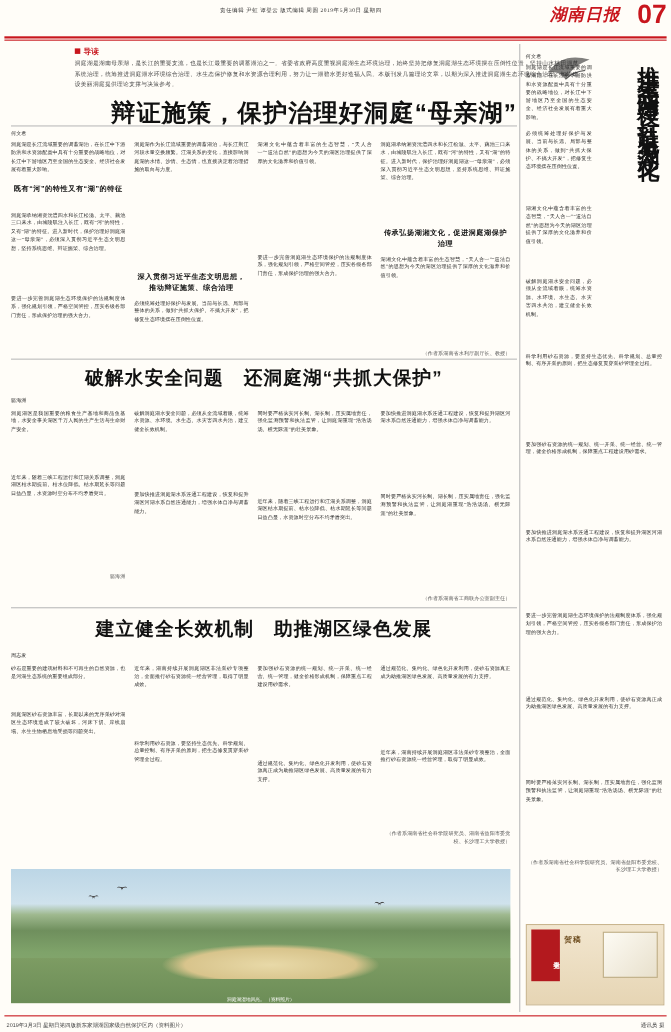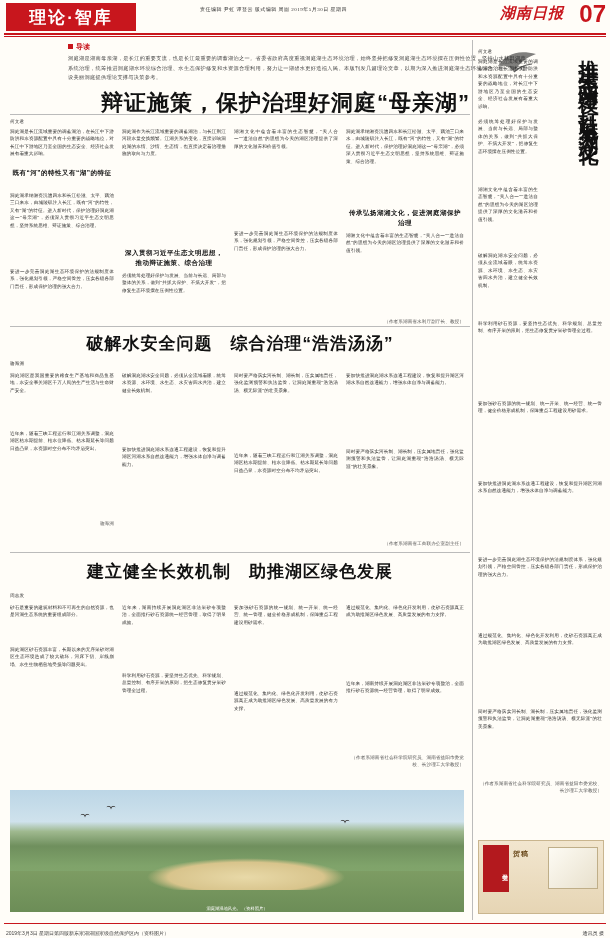--- a/index.html
+++ b/index.html
@@ -174,21 +174,20 @@
   .ink{
     position:absolute;right:70px;top:46px;width:46px;height:30px;opacity:.75;
   }
 </style>
 </head>
 <body>
 
 <div class="page">
 
   <div class="masthead">
-    <div class="logo-box">理论·智库</div>
     <div class="mast-credits">责任编辑 尹虹 谭登云 版式编辑 周圆 2019年5月30日 星期四</div>
     <div class="paper-name">湖南日报</div>
     <div class="page-num">07</div>
   </div>
   <div class="mast-rule"></div>
   <div class="mast-rule2"></div>
 
   <div class="lead">
     <div class="lead-tag"><span class="sq"></span><span>导读</span></div>
     <div class="lead-body">洞庭湖是湖南母亲湖，是长江的重要支流，也是长江最重要的调蓄湖泊之一。省委省政府高度重视洞庭湖生态环境治理，始终坚持把修复洞庭湖生态环境摆在压倒性位置，坚持山水林田湖草系统治理，统筹推进洞庭湖水环境综合治理、水生态保护修复和水资源合理利用，努力让一湖碧水更好造福人民。本版刊发几篇理论文章，以期为深入推进洞庭湖生态环境综合治理、加快建设美丽洞庭提供理论支撑与决策参考。</div>
@@ -219,21 +218,21 @@
   <div class="tb" style="left:234px;top:128px;width:104px;">湖湘文化中蕴含着丰富的生态智慧，“天人合一”“道法自然”的思想为今天的湖区治理提供了深厚的文化滋养和价值引领。</div>
   <div class="tb" style="left:234px;top:230px;width:104px;">要进一步完善洞庭湖生态环境保护的法规制度体系，强化规划引领，严格空间管控，压实各级各部门责任，形成保护治理的强大合力。</div>
 
   <div class="tb" style="left:346px;top:128px;width:118px;">洞庭湖承纳湘资沅澧四水和长江松滋、太平、藕池三口来水，由城陵矶注入长江，既有“河”的特性，又有“湖”的特征。进入新时代，保护治理好洞庭湖这一“母亲湖”，必须深入贯彻习近平生态文明思想，坚持系统思维、辩证施策、综合治理。</div>
   <div class="sub-h" style="position:absolute;left:346px;top:208px;width:118px;">传承弘扬湖湘文化，促进洞庭湖保护治理</div>
   <div class="tb" style="left:346px;top:232px;width:118px;">湖湘文化中蕴含着丰富的生态智慧，“天人合一”“道法自然”的思想为今天的湖区治理提供了深厚的文化滋养和价值引领。</div>
   <div class="tb sig" style="left:346px;top:318px;width:118px;">（作者系湖南省水利厅副厅长、教授）</div>
 
   <div class="hrule" style="left:10px;top:326px;width:460px;"></div>
 
-  <div class="a2-title">破解水安全问题　综合治理“浩浩汤汤”</div>
+  <div class="a2-title">破解水安全问题　还洞庭湖“共抓大保护”</div>
   <div class="tb byline" style="left:10px;top:360px;width:100px;">骆海洲</div>
 
   <div class="tb" style="left:10px;top:372px;width:104px;">洞庭湖区是我国重要的粮食生产基地和商品鱼基地，水安全事关湖区千万人民的生产生活与生命财产安全。</div>
   <div class="tb" style="left:10px;top:430px;width:104px;">近年来，随着三峡工程运行和江湖关系调整，洞庭湖区枯水期提前、枯水位降低、枯水期延长等问题日益凸显，水资源时空分布不均矛盾突出。</div>
   <div class="tb sig" style="left:10px;top:520px;width:104px;">骆海洲</div>
 
   <div class="tb" style="left:122px;top:372px;width:104px;">破解洞庭湖水安全问题，必须从全流域着眼，统筹水资源、水环境、水生态、水灾害四水共治，建立健全长效机制。</div>
   <div class="tb" style="left:122px;top:446px;width:104px;">要加快推进洞庭湖水系连通工程建设，恢复和提升湖区河湖水系自然连通能力，增强水体自净与调蓄能力。</div>
 
   <div class="tb" style="left:234px;top:372px;width:104px;">同时要严格落实河长制、湖长制，压实属地责任，强化监测预警和执法监管，让洞庭湖重现“浩浩汤汤、横无际涯”的壮美景象。</div>

